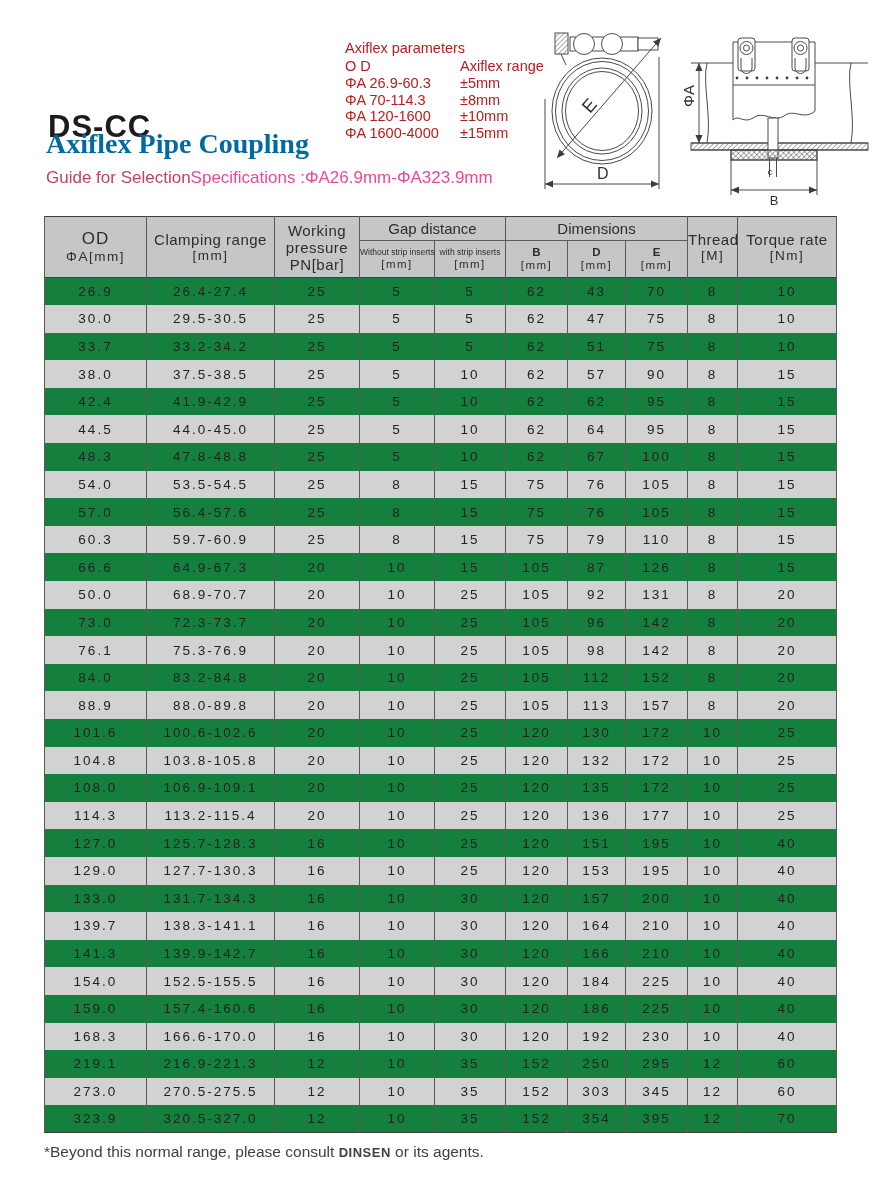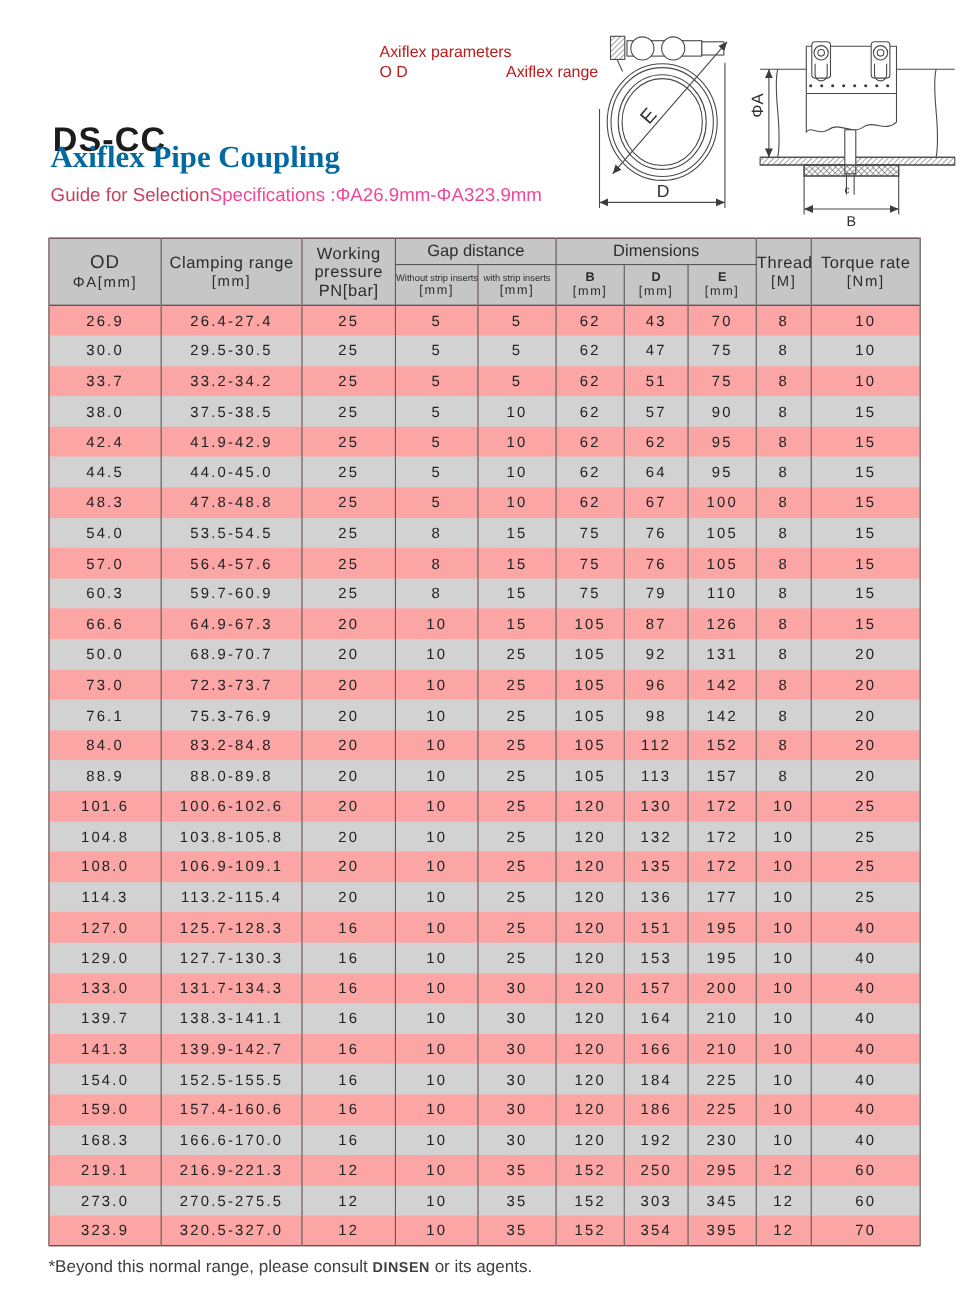--- a/index.html
+++ b/index.html
@@ -35,21 +35,21 @@
   .params .p-headrow{display:grid;grid-template-columns:115px auto;margin-bottom:2px;}
   .params .p-rows{display:grid;grid-template-columns:115px auto;row-gap:1px;}
   .params .p-rows div{white-space:nowrap;line-height:15.5px;}
 
   
   .drawing{stroke:var(--line);fill:none;}
   svg text{stroke:none;fill:#303030;font-family:"Liberation Sans", sans-serif;}
 
   
   .spec-table-wrap{left:44px;top:216px;width:792px;}
-  table{border-collapse:collapse;table-layout:fixed;width:792px;background:#fca5a5;}
+  table{border-collapse:collapse;table-layout:fixed;width:792px;background:#15803d;}
   table, thead{border:1.5px solid var(--border-dark);}
   thead{border-bottom:1.5px solid var(--border-dark);}
   th{
     background:var(--header-bg);
     border-left:1px solid var(--border-mid);
     border-right:1px solid var(--border-mid);
     font-weight:normal;
     vertical-align:middle;
     padding:1px 0;
   }
@@ -87,20 +87,30 @@
 <div class="abs guide-row">
   <span class="guide-label">Guide for Selection</span><span class="spec-text">Specifications :ΦA26.9mm-ΦA323.9mm</span>
 </div>
 
 <div class="abs params">
   <div class="p-title">Axiflex parameters</div>
   <div class="p-headrow">
     <div>O D</div>
     <div>Axiflex range</div>
   </div>
+  <div class="p-rows">
+      <div>ΦA  26.9-60.3</div>
+      <div>±5mm</div>
+      <div>ΦA  70-114.3</div>
+      <div>±8mm</div>
+      <div>ΦA  120-1600</div>
+      <div>±10mm</div>
+      <div>ΦA  1600-4000</div>
+      <div>±15mm</div>
+    </div>
 </div>
 
 <svg class="abs" style="left:540px;top:27px;" width="135" height="178" viewBox="0 0 135 178">
   <defs>
     <marker id="arrA" viewBox="0 0 10 10" refX="9" refY="5" markerWidth="9" markerHeight="9" orient="auto-start-reverse">
       <path d="M0,1 L9,5 L0,9 z" fill="#3c3c3c"></path>
     </marker>
     <pattern id="hatchL" width="3.5" height="3.5" patternUnits="userSpaceOnUse" patternTransform="rotate(45)">
       <line x1="0" y1="0" x2="0" y2="3.5" stroke="#555" stroke-width="1"></line>
     </pattern>

